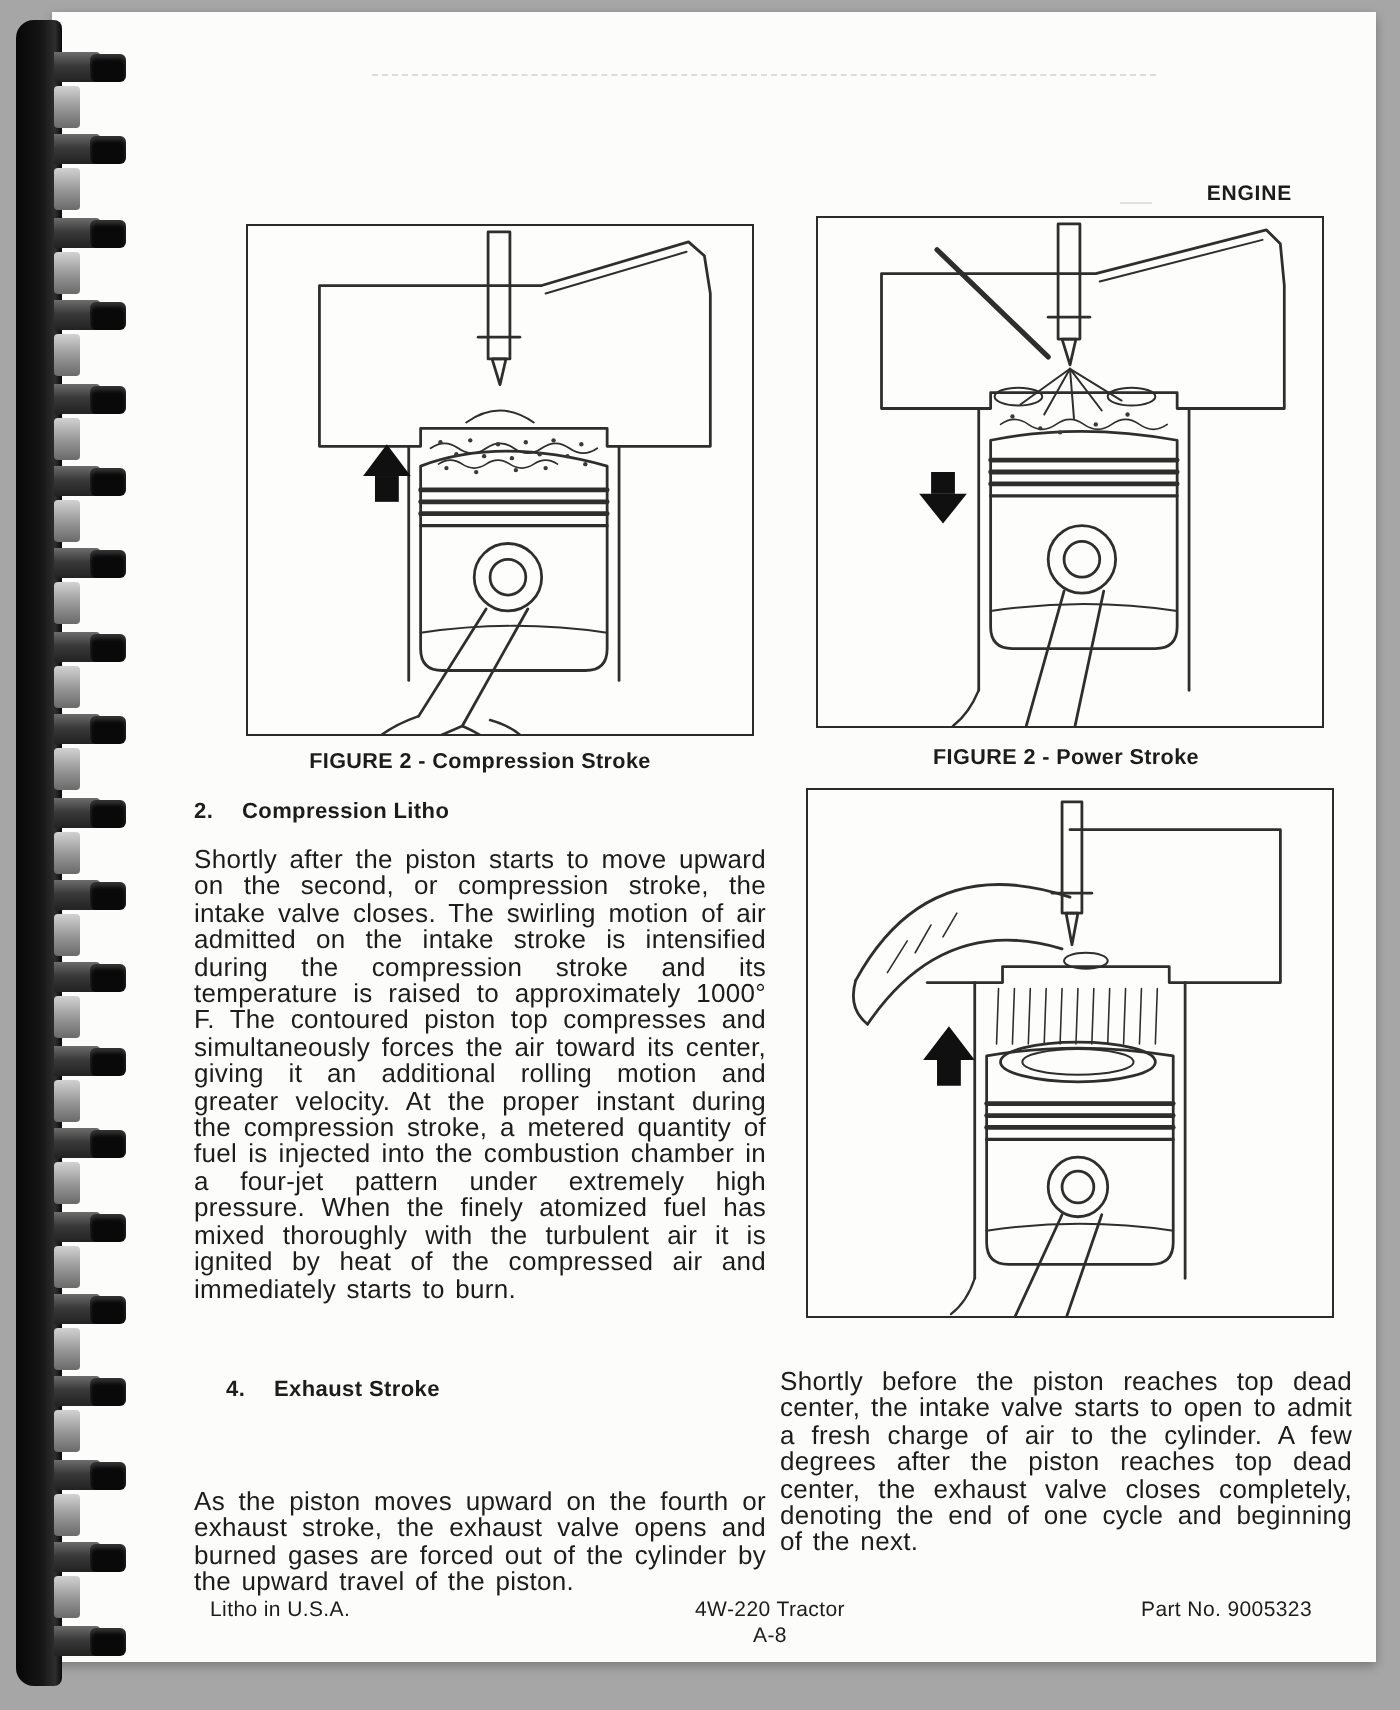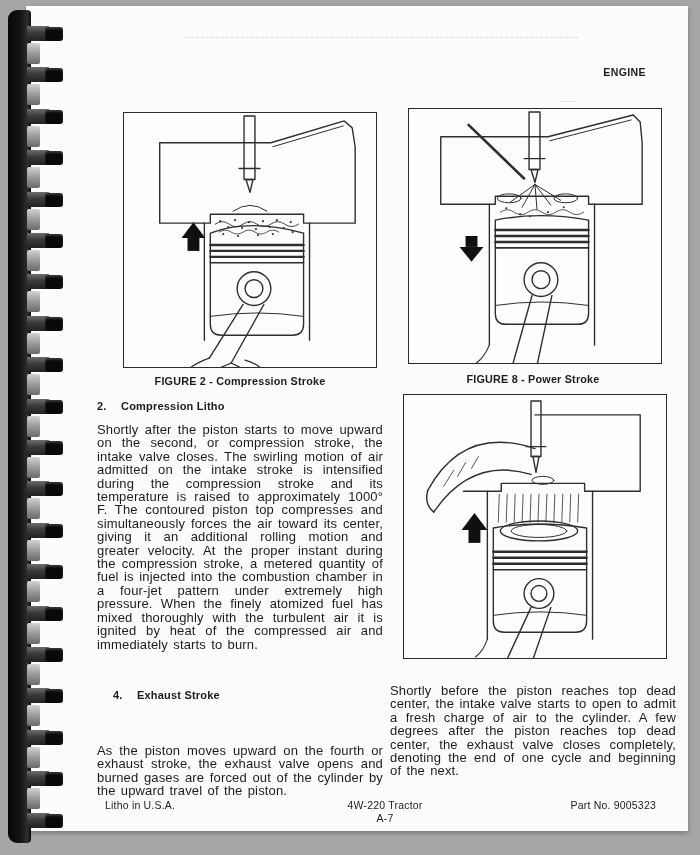--- a/index.html
+++ b/index.html
@@ -13,21 +13,21 @@
   #paper{
     position:absolute;left:26px;top:6px;width:662px;height:825px;
     background:#fcfcfa;
     box-shadow:0 2px 5px rgba(0,0,0,0.28);
   }
   .abs{position:absolute;}
   
   .scan-dash{border-top:1px dashed #dcdcdc;height:0;}
   .scan-tick{background:#e2e2e2;height:1px;}
   
-  .engine-label{font-weight:bold;font-size:10.5px;letter-spacing:0.4px;text-align:right;}
+  .engine-label{font-weight:bold;font-size:10.5px;letter-spacing:0.4px;text-align:right;margin-top:25px;}
   .page-title{font-weight:bold;font-size:11.5px;letter-spacing:0.3px;text-align:center;}
   
   .figure-box{
     border:1.5px solid #2b2b2b;background:#fdfdfc;box-sizing:border-box;
   }
   .figure-box svg{display:block;width:100%;height:100%;}
   .figure-caption{
     font-weight:bold;font-size:10.8px;letter-spacing:0.2px;text-align:center;
   }
   
@@ -170,21 +170,21 @@
             <circle cx="140" cy="104" r="1.1"></circle>
           <circle cx="156" cy="99" r="1.1"></circle>
             <circle cx="122" cy="108" r="1.1"></circle>
         </g>
         <g fill="#101010" stroke="none">
           <rect x="57" y="128" width="12" height="11"></rect>
           <polygon points="51,139 75,139 63,154"></polygon>
         </g>
       </svg>
     </div>
-    <div class="abs figure-caption" style="left:364px;top:367px;width:286px;">FIGURE 8 - Power Stroke</div>
+    <div class="abs figure-caption" style="left:364px;top:367px;width:286px;">FIGURE 2 - Power Stroke</div>
 
     <div class="abs figure-box" style="left:377px;top:388px;width:264px;height:265px;">
       <svg viewBox="0 0 264 265">
         <g stroke="#2e2e2e" stroke-width="1.4" fill="none" stroke-linejoin="round" stroke-linecap="round">
           <path d="M132,20 H238 V97 H182 V89 H98 V97 H60"></path>
           <path d="M24,96 Q60,30 132,54"></path>
           <path d="M30,118 Q68,62 128,80"></path>
           <path d="M24,96 Q20,110 30,118"></path>
           <path d="M40,92 L50,76 M54,82 L62,68 M68,74 L75,62" stroke-width="0.8"></path>
           <rect x="128" y="6" width="10" height="56"></rect>
@@ -226,21 +226,21 @@
     <div class="abs section-heading" style="left:71px;top:683px;width:286px;margin-left:16px;">
       <span class="num">4.</span><span>Exhaust Stroke</span>
     </div>
     <div class="abs body-text" style="left:71px;top:738px;width:286px;">As the piston moves upward on the fourth or exhaust stroke, the exhaust valve opens and burned gases are forced out of the cylinder by the upward travel of the piston.</div>
 
     <div class="abs body-text" style="left:364px;top:678px;width:286px;">Shortly before the piston reaches top dead center, the intake valve starts to open to admit a fresh charge of air to the cylinder. A few degrees after the piston reaches top dead center, the exhaust valve closes completely, denoting the end of one cycle and beginning of the next.</div>
 
     <div class="abs footer-text" style="left:79px;top:793px;width:160px;">Litho in U.S.A.</div>
     <div class="abs footer-text footer-center" style="left:299px;top:793px;width:120px;">
       <div>4W-220 Tractor</div>
-      <div>A-7</div>
+      <div>A-8</div>
     </div>
     <div class="abs footer-text footer-right" style="left:500px;top:793px;width:130px;">Part No. 9005323</div>
 
   </div>
 
   <div id="binding">
     <div id="spine"></div>
     <div id="teeth">
         <div class="tooth-shaft" style="top: 26px;"></div>
         <div class="tooth-cap" style="top: 27px;"></div>

